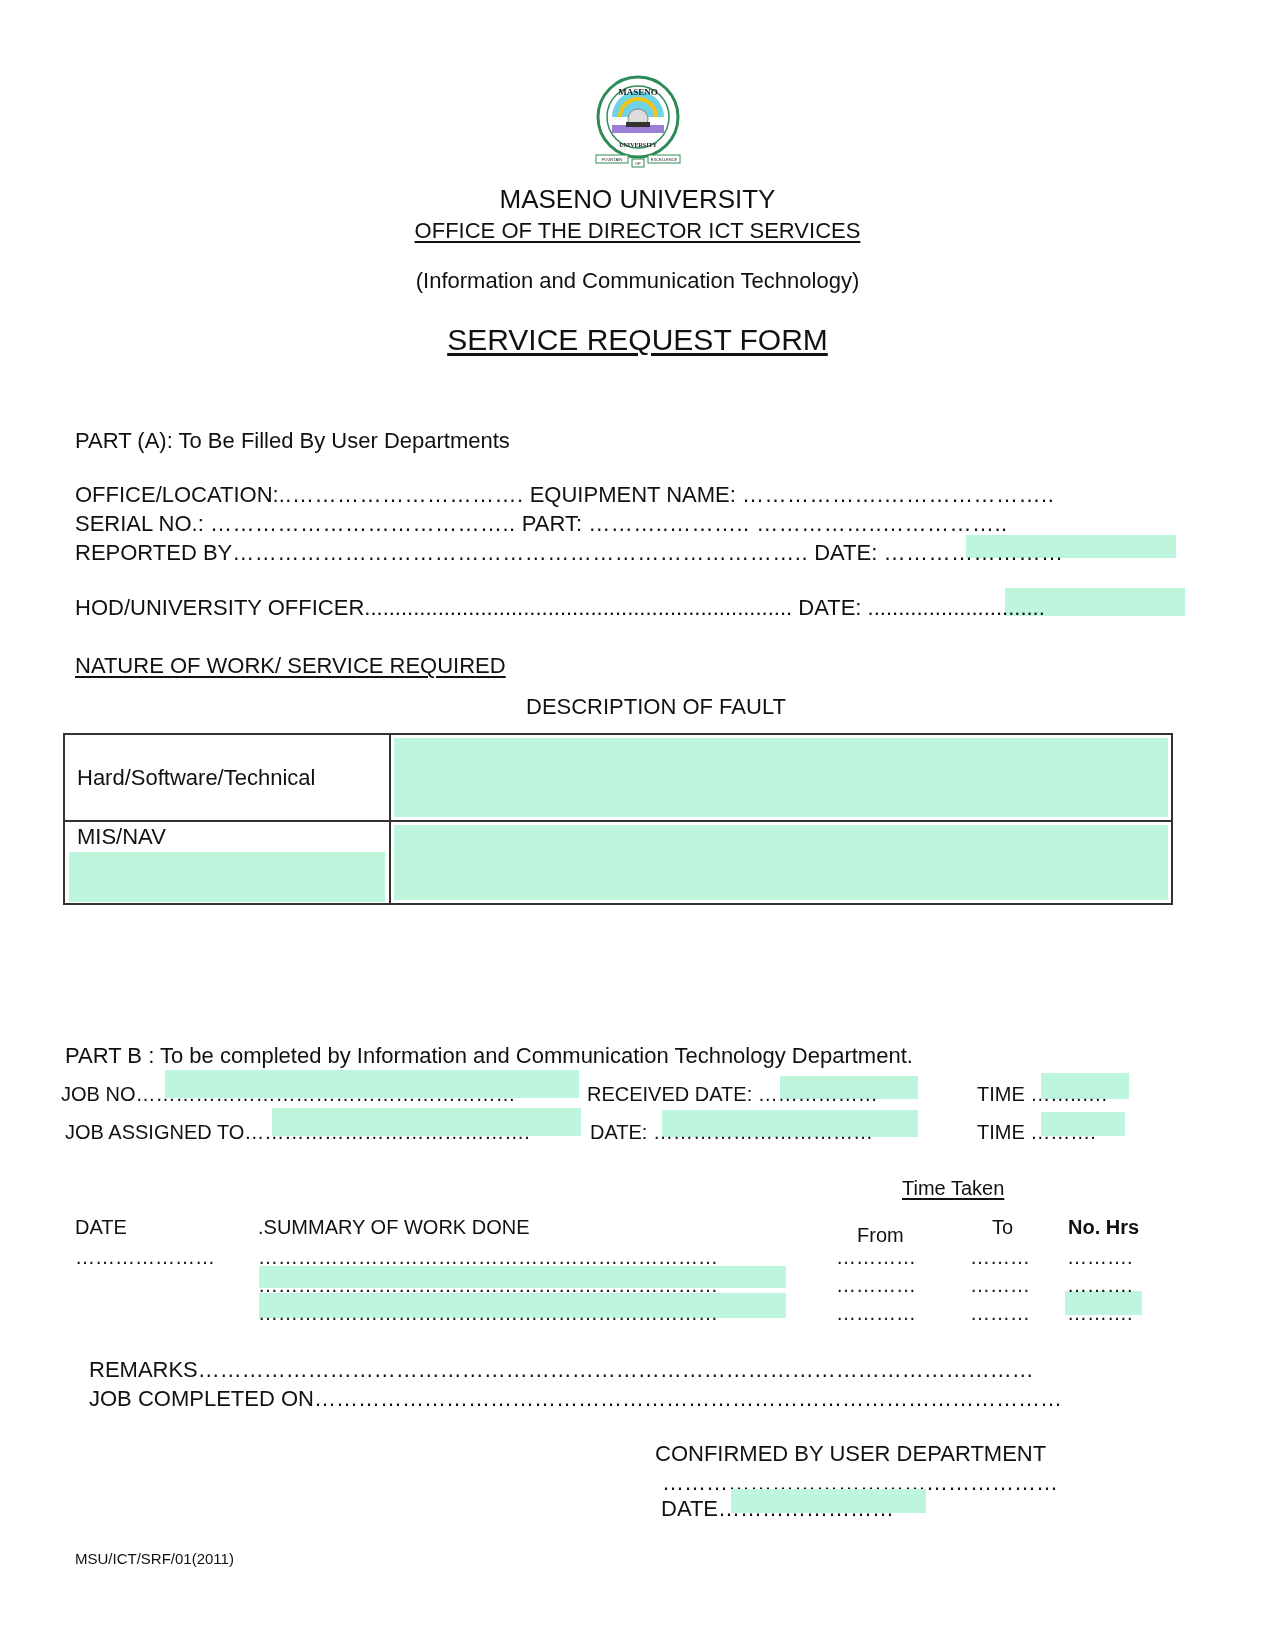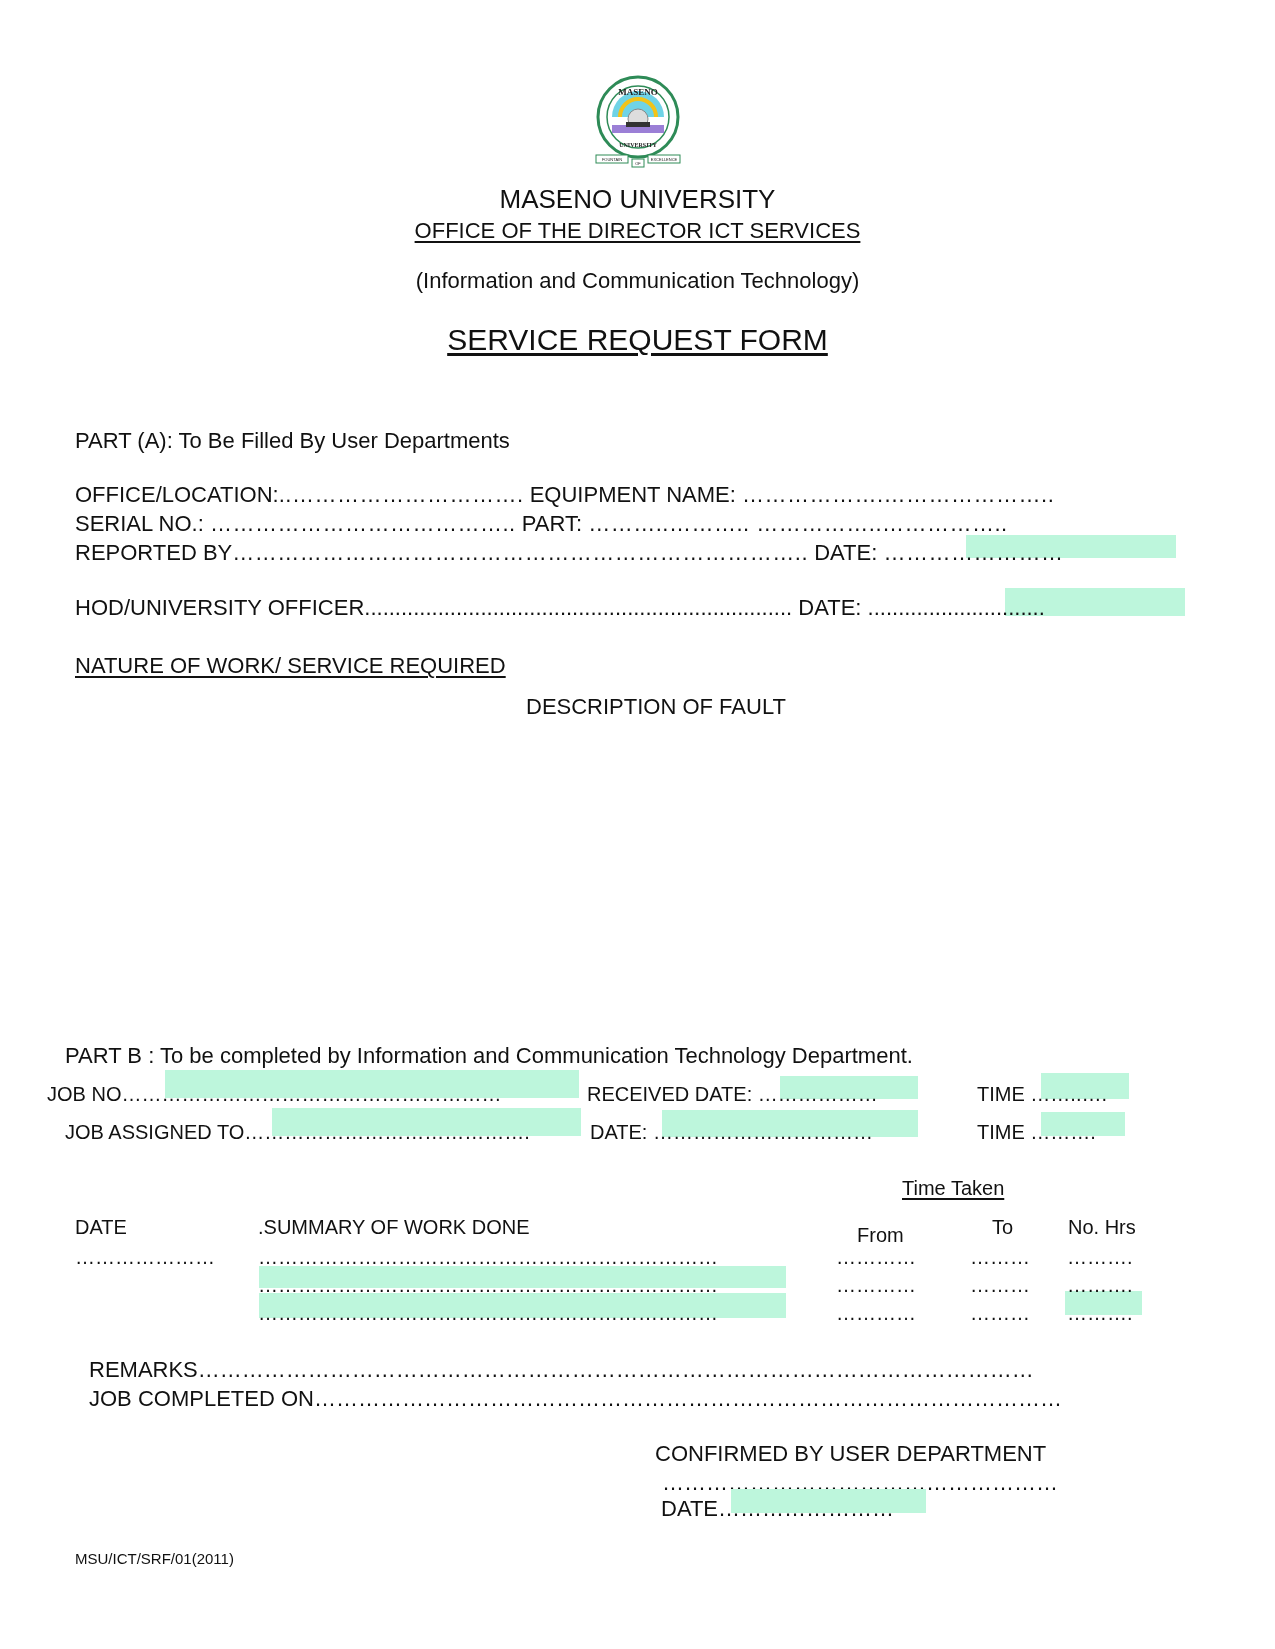--- a/index.html
+++ b/index.html
@@ -73,29 +73,44 @@
   <span>HOD/UNIVERSITY OFFICER</span><span>......................................................................</span>
   <span>DATE:</span>
   <span>.............................</span>
 </div>
 
 <div class="abs t22 u" style="left:75px;top:653px;">NATURE OF WORK/ SERVICE REQUIRED</div>
 <div class="abs t22" style="left:526px;top:694px;">DESCRIPTION OF FAULT</div>
 
 <table class="fault">
   <tbody>
+      <tr style="height:85px;">
+    <td class="lab">Hard/Software/Technical</td>
+    <td class="val">
+          <div class="fill" style="height:79px;"></div>
+        </td>
+  </tr>
+  <tr style="height:81px;">
+    <td class="lab" style="vertical-align:top;padding-top:2px !important;">
+      <div>MIS/NAV</div>
+      <div style="background:#bdf6dc;height:50px;margin:2px 4px 0 -8px;"></div>
+    </td>
+    <td class="val">
+          <div class="fill" style="height:75px;"></div>
+        </td>
+  </tr>
 </tbody>
   </table>
 
 <div class="abs t22" style="left:65px;top:1043px;">PART B : To be completed by Information and Communication Technology Department.</div>
 
 <div class="hl" style="left:165px;top:1070px;width:414px;height:28px;"></div>
 <div class="hl" style="left:780px;top:1076px;width:138px;height:23px;"></div>
 <div class="hl" style="left:1041px;top:1073px;width:88px;height:26px;"></div>
-<div class="abs t20" style="left:47px;top:1083px;">
+<div class="abs t20" style="left:61px;top:1083px;">
   <span>JOB NO</span><span>…………………………………………………</span>
 </div>
 <div class="abs t20" style="left:587px;top:1083px;">
   <span>RECEIVED DATE:</span>
   <span>………………</span>
 </div>
 <div class="abs t20" style="left:977px;top:1083px;">
   <span>TIME</span>
   <span>……..….</span>
 </div>
@@ -114,21 +129,21 @@
   <span>TIME</span>
   <span>……….</span>
 </div>
 
 <div class="abs t20 u" style="left:902px;top:1177px;">Time Taken</div>
 
 <div class="abs t20" style="left:75px;top:1216px;">DATE</div>
 <div class="abs t20" style="left:258px;top:1216px;">.SUMMARY OF WORK DONE</div>
 <div class="abs t20" style="left:857px;top:1216px;margin-top:8px;">From</div>
 <div class="abs t20" style="left:992px;top:1216px;">To</div>
-<div class="abs t20" style="left:1068px;top:1216px;">No. Hrs</div>
+<div class="abs t20" style="left:1068px;top:1216px;font-weight:bold;">No. Hrs</div>
 
 <div class="hl" style="left:259px;top:1266px;width:527px;height:22px;"></div>
 <div class="hl" style="left:259px;top:1293px;width:527px;height:25px;"></div>
 <div class="hl" style="left:1065px;top:1291px;width:77px;height:24px;"></div>
 
 <div class="abs t20" style="left:75px;top:1246px;">…………………</div>
 <div class="abs t20" style="left:258px;top:1246px;">……………………………………………………………</div>
 <div class="abs t20" style="left:836px;top:1246px;">…………</div>
 <div class="abs t20" style="left:970px;top:1246px;">………</div>
 <div class="abs t20" style="left:1067px;top:1246px;">……….</div>

